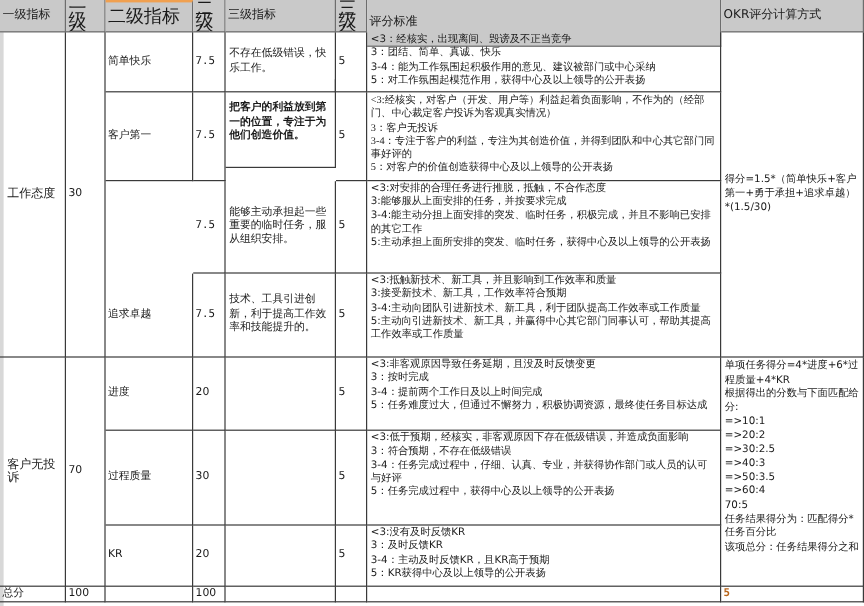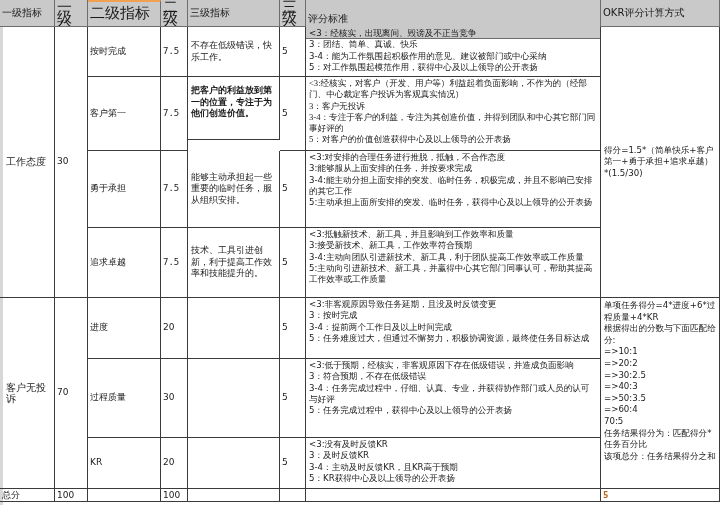--- a/index.html
+++ b/index.html
@@ -29,39 +29,38 @@
 分值</div>
   <div class="cell hdr vcenter" style="left:188px;top:0;width:92px;height:27px;font-size:10px;">三级指标</div>
   <div class="cell hdr small2" style="left:280px;top:0;width:26px;height:27px;padding-top:2px;">三级
 分值</div>
   <div class="cell hdr vcenter" style="left:306px;top:0;width:295px;height:39px;font-size:10px;">评分标准</div>
   <div class="cell vcenter" style="left:0;top:27px;width:55px;height:271px;padding-left:6px;font-size:10px;">工作态度</div>
 
   <div class="cell hdr vcenter" style="left:601px;top:0;width:119px;height:27px;font-size:10px;">OKR评分计算方式</div>
   <div class="cell vcenter" style="left:55px;top:27px;width:33px;height:271px;">30</div>
 
-  <div class="cell vcenter" style="left:88px;top:27px;width:73px;height:50px;">按时完成</div>
+  <div class="cell vcenter" style="left:88px;top:27px;width:73px;height:50px;">简单快乐</div>
   <div class="cell vcenter num" style="left:161px;top:27px;width:27px;height:50px;">7.5</div>
   <div class="cell vcenter" style="left:188px;top:27px;width:92px;height:50px;padding-left:3px;">不存在低级错误，快乐工作。</div>
   <div class="cell vcenter" style="left:280px;top:27px;width:26px;height:50px;">5</div>
   <div class="cell crit" style="left:306px;top:27px;width:295px;height:50px;">&lt;3：经核实，出现离间、毁谤及不正当竞争
 3：团结、简单、真诚、快乐
 3-4：能为工作氛围起积极作用的意见、建议被部门或中心采纳
 5：对工作氛围起模范作用，获得中心及以上领导的公开表扬</div>
 
   <div class="cell vcenter" style="left:88px;top:77px;width:73px;height:74px;">客户第一</div>
   <div class="cell vcenter num" style="left:161px;top:77px;width:27px;height:74px;">7.5</div>
   <div class="cell vcenter" style="left:188px;top:66px;width:92px;height:74px;padding-left:3px;font-weight:bold;">把客户的利益放到第一的位置，专注于为他们创造价值。</div>
   <div class="cell vcenter" style="left:280px;top:77px;width:26px;height:74px;">5</div>
   <div class="cell crit" style="left:306px;top:77px;width:295px;height:74px;font-family:Liberation Serif, serif;">&lt;3:经核实，对客户（开发、用户等）利益起着负面影响，不作为的（经部门、中心裁定客户投诉为客观真实情况）
 3：客户无投诉
 3-4：专注于客户的利益，专注为其创造价值，并得到团队和中心其它部门同事好评的
 5：对客户的价值创造获得中心及以上领导的公开表扬</div>
 
-  <div class="cell vcenter" style="left:88px;top:151px;width:73px;height:77px;">勇于承担</div>
   <div class="cell vcenter num" style="left:161px;top:151px;width:27px;height:77px;">7.5</div>
   <div class="cell vcenter" style="left:188px;top:151px;width:92px;height:77px;padding-left:3px;">能够主动承担起一些重要的临时任务，服从组织安排。</div>
   <div class="cell vcenter" style="left:280px;top:151px;width:26px;height:77px;">5</div>
   <div class="cell crit" style="left:306px;top:151px;width:295px;height:77px;">&lt;3:对安排的合理任务进行推脱，抵触，不合作态度
 3:能够服从上面安排的任务，并按要求完成
 3-4:能主动分担上面安排的突发、临时任务，积极完成，并且不影响已安排的其它工作
 5:主动承担上面所安排的突发、临时任务，获得中心及以上领导的公开表扬</div>
 
   <div class="cell vcenter" style="left:88px;top:228px;width:73px;height:70px;">追求卓越</div>
   <div class="cell vcenter num" style="left:161px;top:228px;width:27px;height:70px;">7.5</div>

